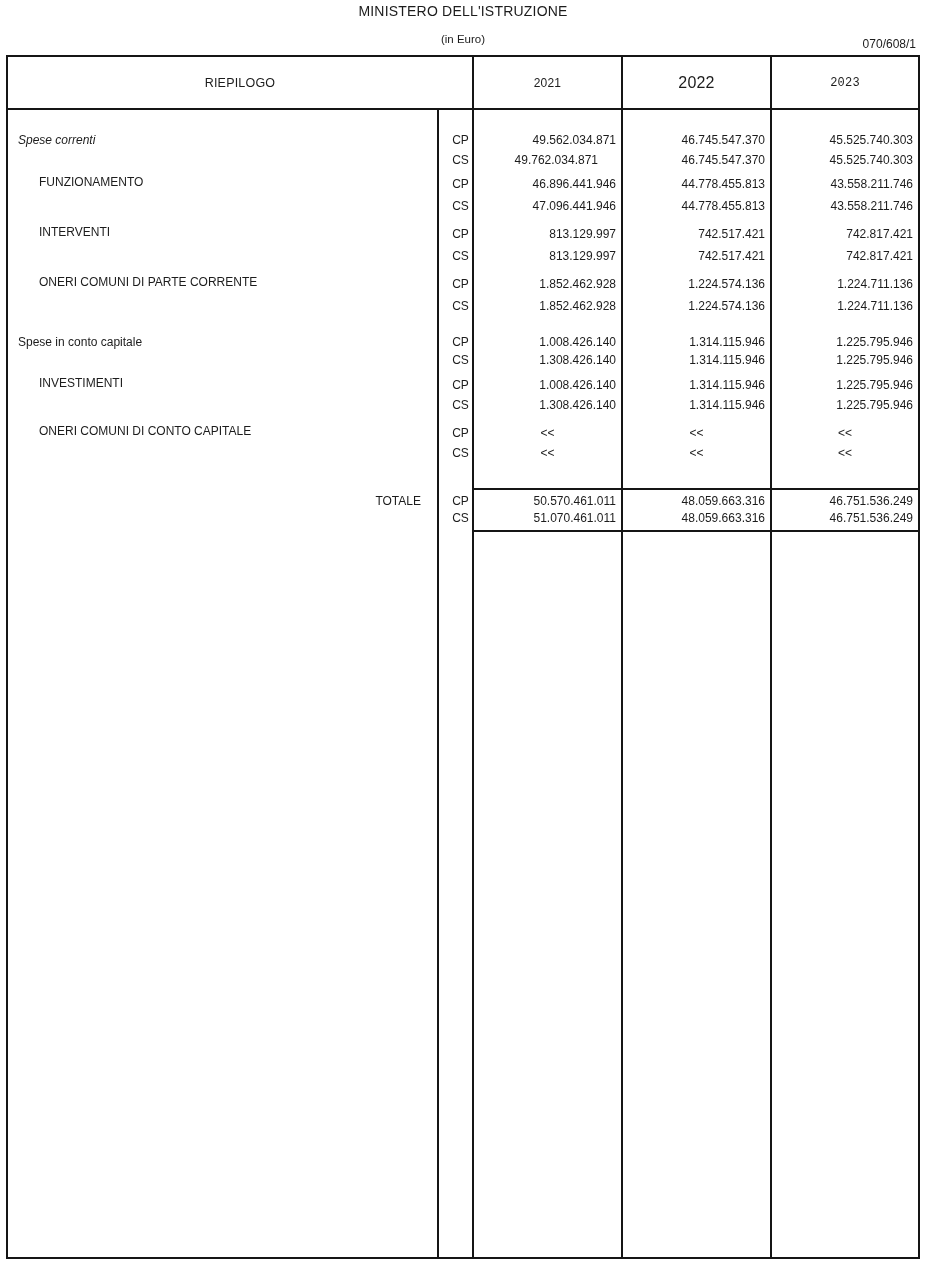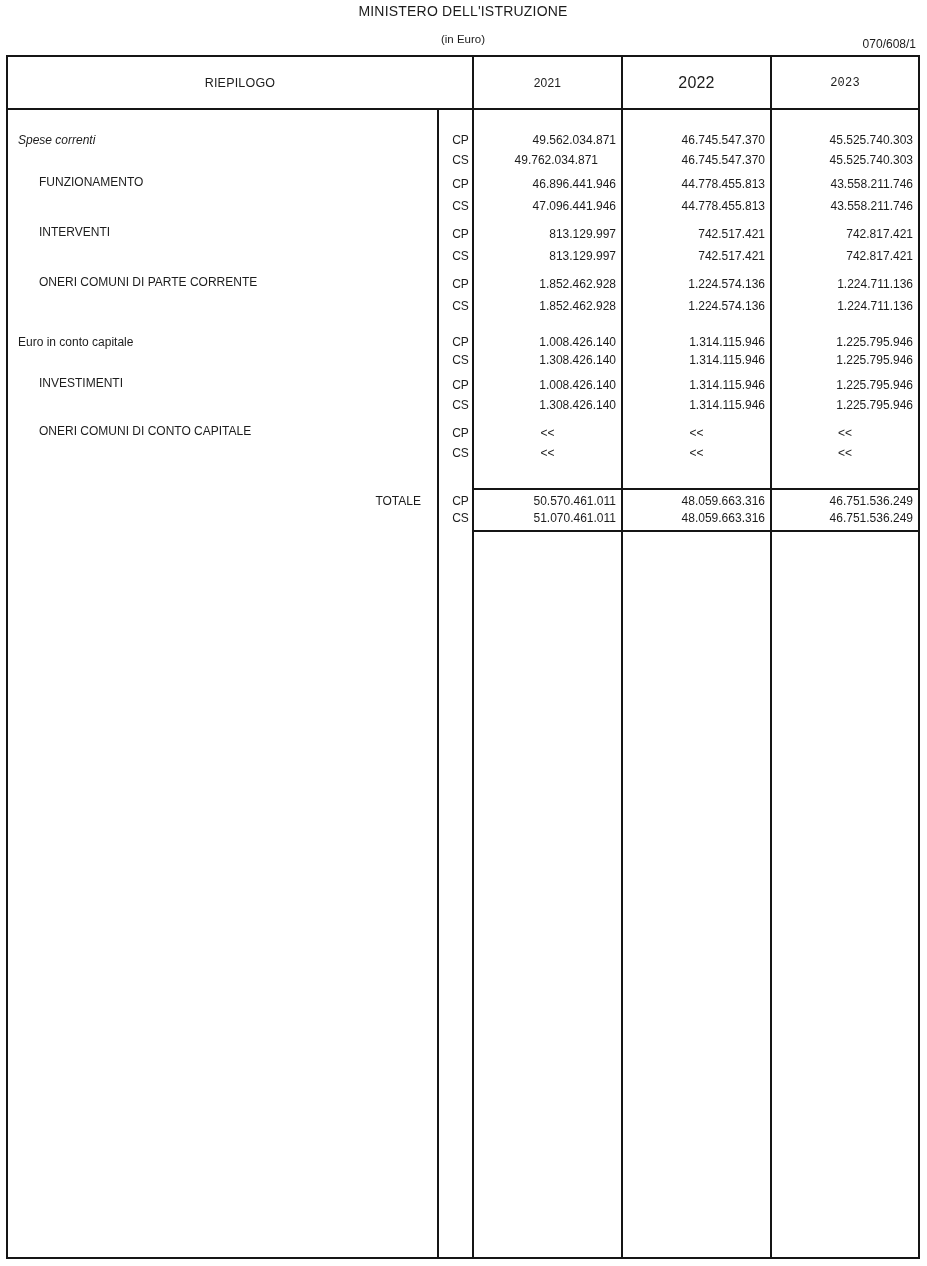--- a/index.html
+++ b/index.html
@@ -124,21 +124,21 @@
         <div class="abs row val-cell" style="top: 191px; left: 764px; width: 146px;">742.817.421</div>
         <div class="abs row row-label indent" style="top: 217px;">ONERI COMUNI DI PARTE CORRENTE</div>
         <div class="abs row tag-cell" style="top: 219px;">CP</div>
         <div class="abs row val-cell" style="top: 219px; left: 466px; width: 147px;">1.852.462.928</div>
         <div class="abs row val-cell" style="top: 219px; left: 615px; width: 147px;">1.224.574.136</div>
         <div class="abs row val-cell" style="top: 219px; left: 764px; width: 146px;">1.224.711.136</div>
         <div class="abs row tag-cell" style="top: 241px;">CS</div>
         <div class="abs row val-cell" style="top: 241px; left: 466px; width: 147px;">1.852.462.928</div>
         <div class="abs row val-cell" style="top: 241px; left: 615px; width: 147px;">1.224.574.136</div>
         <div class="abs row val-cell" style="top: 241px; left: 764px; width: 146px;">1.224.711.136</div>
-        <div class="abs row row-label" style="top: 277px;">Euro in conto capitale</div>
+        <div class="abs row row-label" style="top: 277px;">Spese in conto capitale</div>
         <div class="abs row tag-cell" style="top: 277px;">CP</div>
         <div class="abs row val-cell" style="top: 277px; left: 466px; width: 147px;">1.008.426.140</div>
         <div class="abs row val-cell" style="top: 277px; left: 615px; width: 147px;">1.314.115.946</div>
         <div class="abs row val-cell" style="top: 277px; left: 764px; width: 146px;">1.225.795.946</div>
         <div class="abs row tag-cell" style="top: 295px;">CS</div>
         <div class="abs row val-cell" style="top: 295px; left: 466px; width: 147px;">1.308.426.140</div>
         <div class="abs row val-cell" style="top: 295px; left: 615px; width: 147px;">1.314.115.946</div>
         <div class="abs row val-cell" style="top: 295px; left: 764px; width: 146px;">1.225.795.946</div>
         <div class="abs row row-label indent" style="top: 318px;">INVESTIMENTI</div>
         <div class="abs row tag-cell" style="top: 320px;">CP</div>

